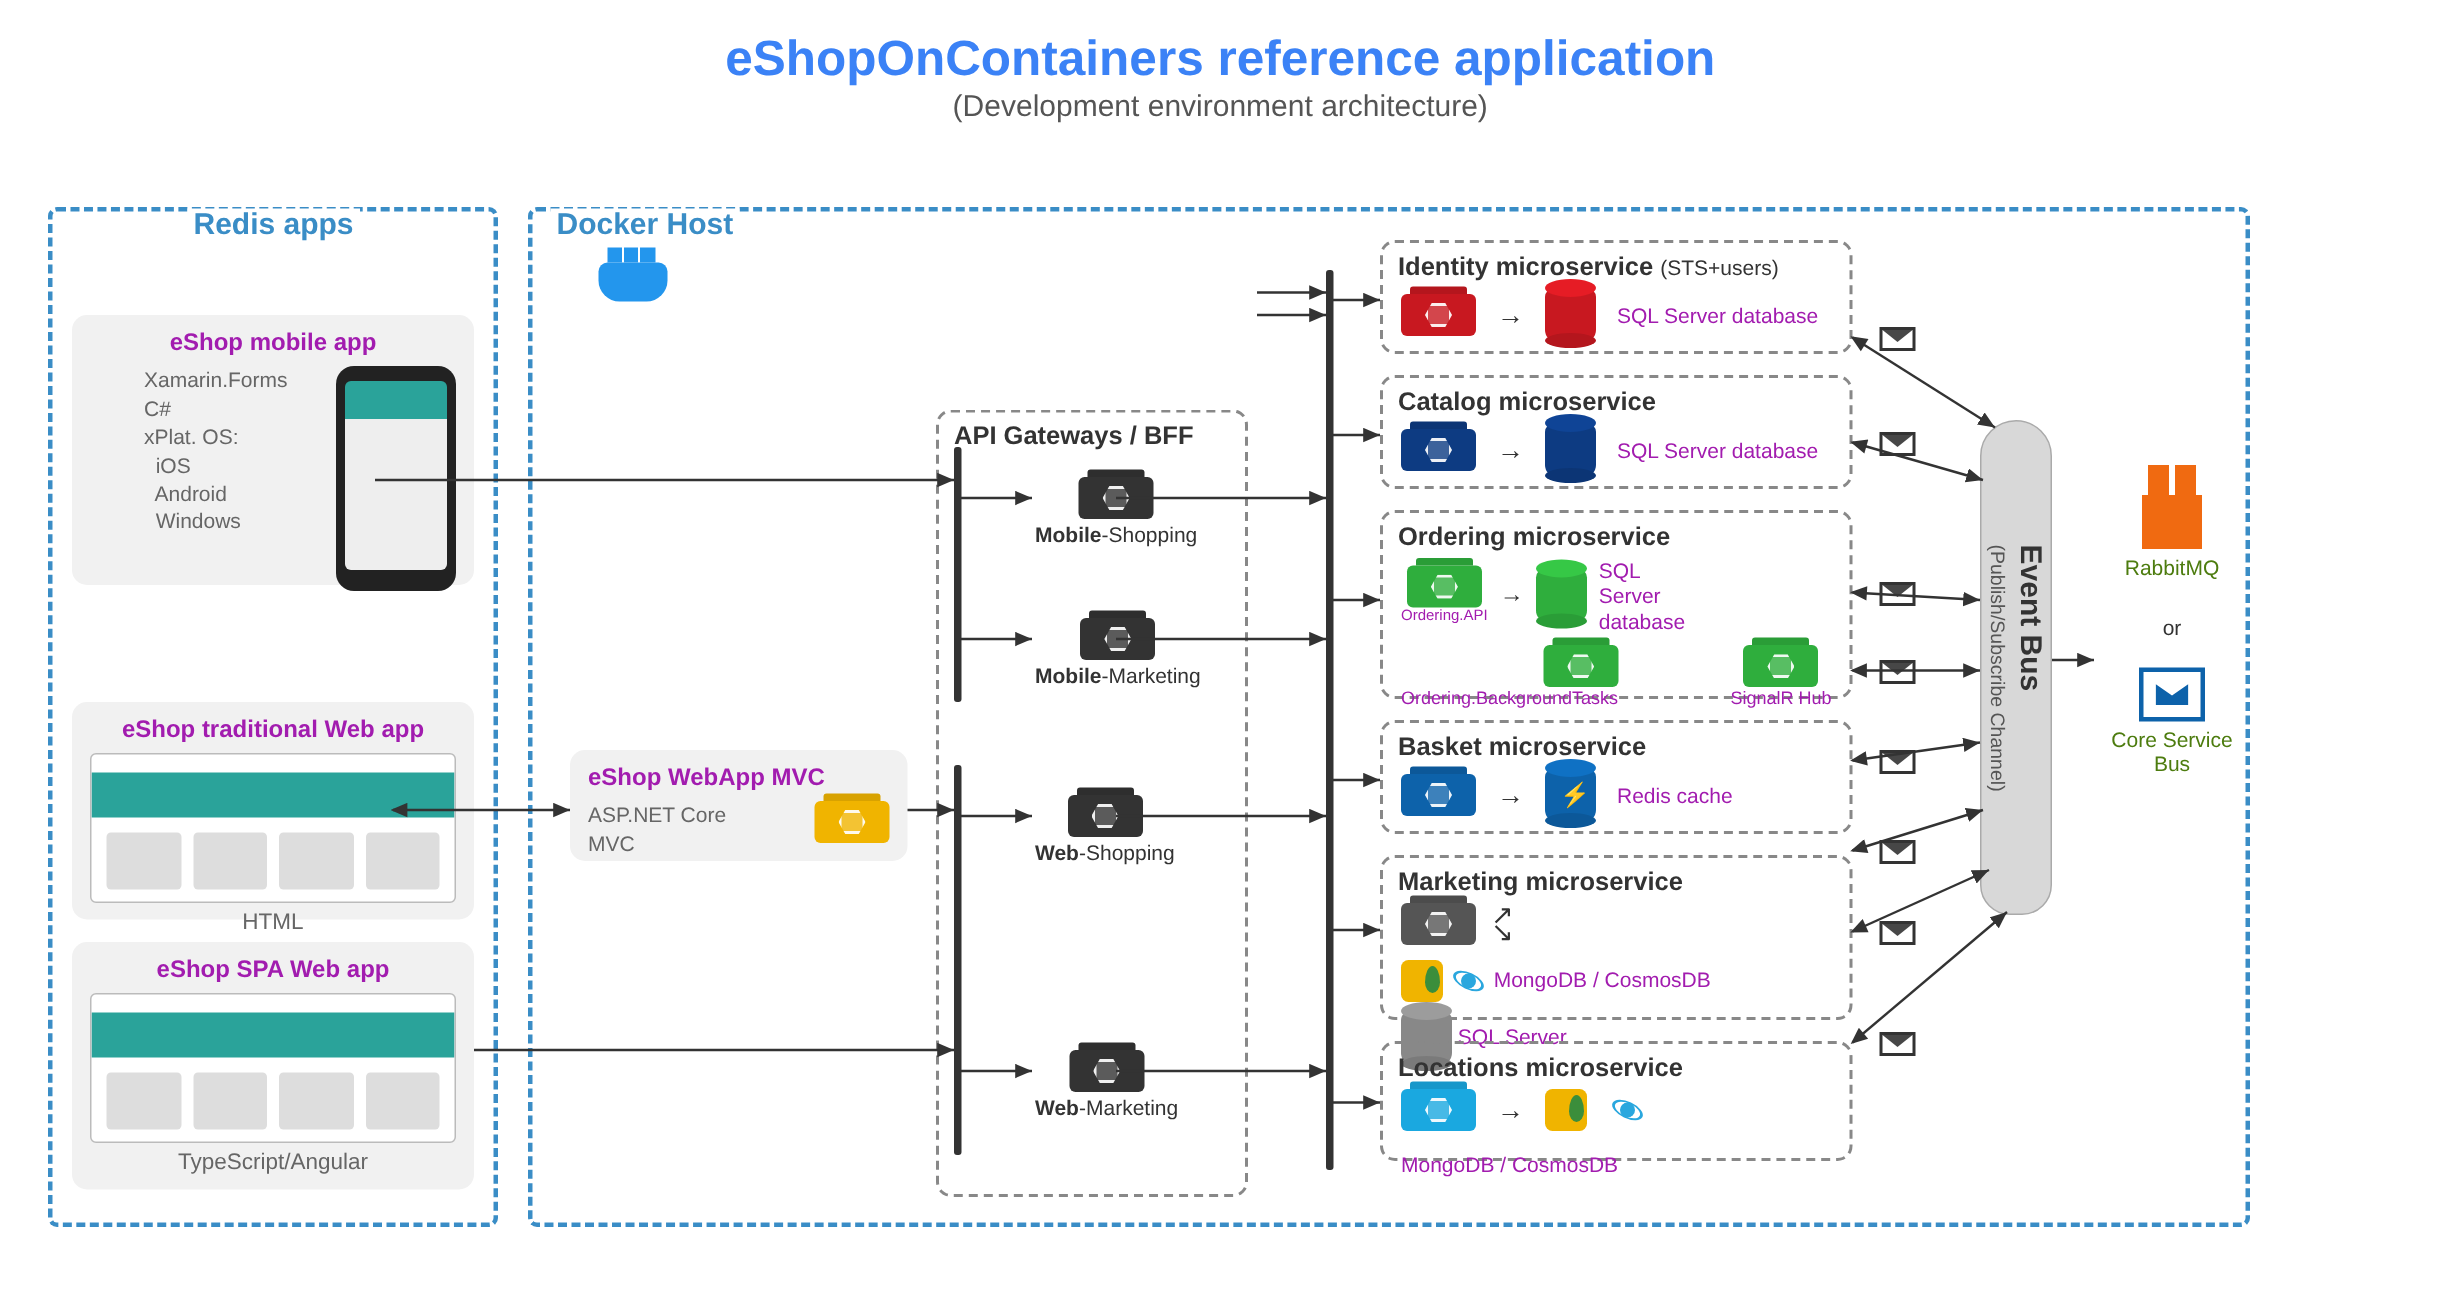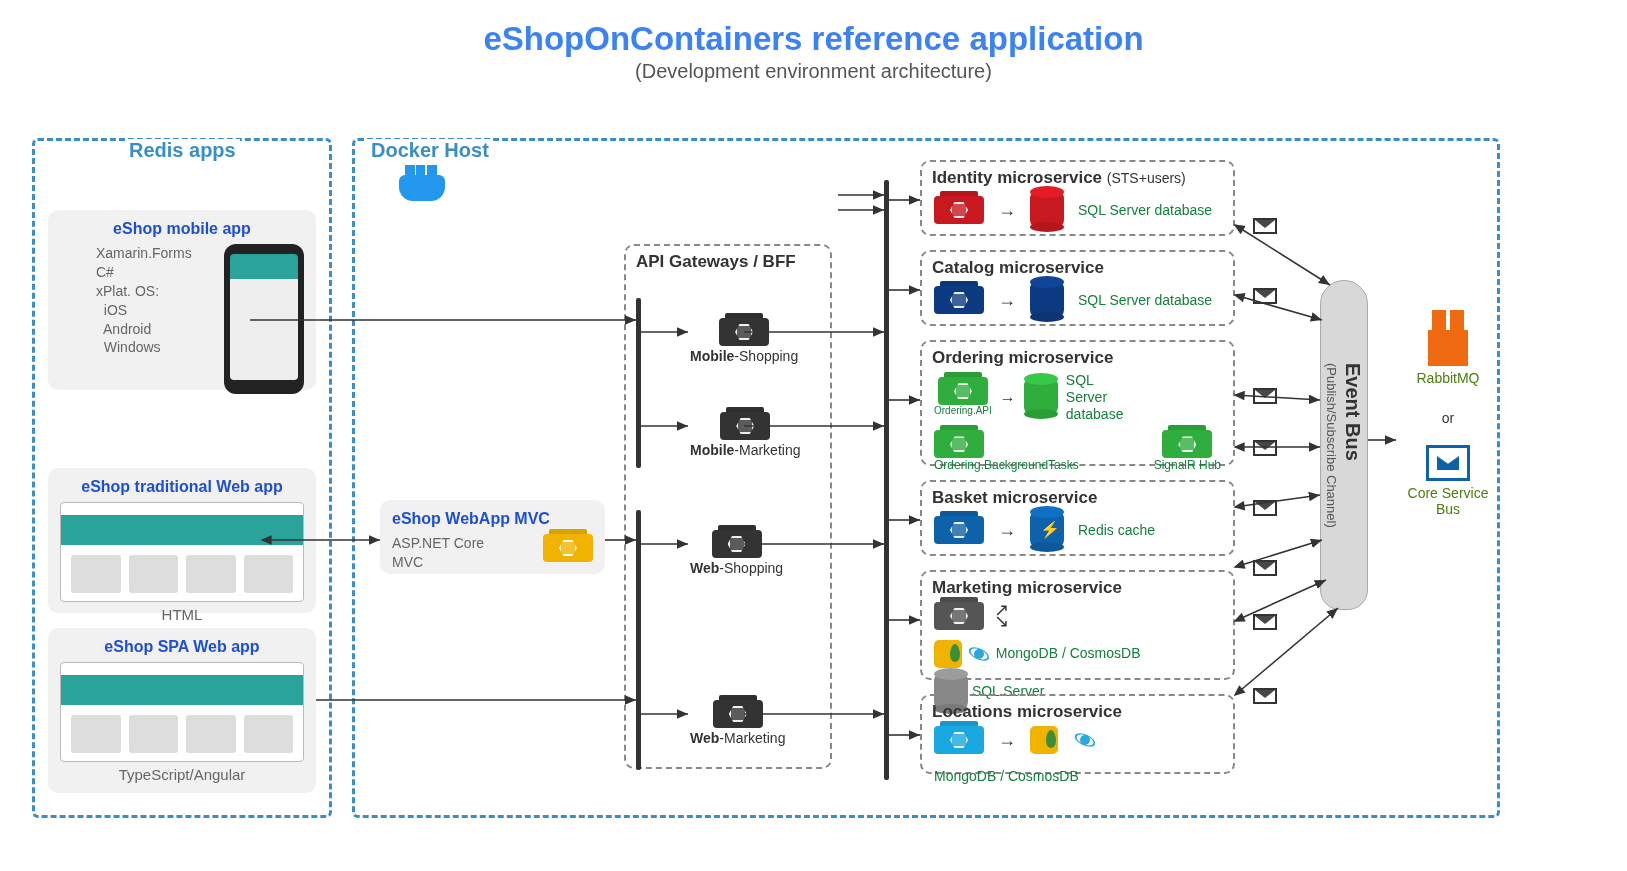--- a/index.html
+++ b/index.html
@@ -30,21 +30,21 @@
     background: #fff;
     padding: 0 4px;
   }
 
   .card {
     position: absolute;
     background: #f1f1f1;
     border-radius: 10px;
     padding: 10px 12px;
   }
-  .card-title { font-size: 16px; font-weight: 700; text-align: center; color: #1d4ed8; margin-bottom: 6px; }
+  .card-title { font-size: 16px; font-weight: 700; text-align: center; color: #a21caf; margin-bottom: 6px; }
   .card-sub { font-size: 14px; color: #666; line-height: 1.35; }
   .card-foot { text-align: center; color: #666; margin-top: 4px; font-size: 15px; }
 
   .phone {
     position: absolute;
     width: 80px; height: 150px;
     background: #222; border-radius: 12px;
     display: flex; align-items: center; justify-content: center;
   }
   .phone::after{
@@ -89,21 +89,21 @@
     display:inline-block; width:34px; height:36px; border-radius:6px 6px 8px 8px;
     position:relative; vertical-align:middle;
   }
   .db::before{content:"";position:absolute;top:-6px;left:0;right:0;height:12px;border-radius:50%;background:inherit;filter:brightness(1.15);}
   .db::after{content:"";position:absolute;bottom:-4px;left:0;right:0;height:10px;border-radius:50%;background:inherit;filter:brightness(0.9);}
 
   .gw-label { font-size:14px; text-align:center; margin-top:2px; }
   .gw-label b{font-weight:700;}
 
   .ms-row { display:flex; align-items:center; gap:14px; padding:4px 12px 8px 12px; flex-wrap:wrap;}
-  .ms-text { font-size:14px; color:#15803d; line-height:1.2; }
+  .ms-text { font-size:14px; color:#a21caf; line-height:1.2; }
 
   .envelope {
     position:absolute; width:24px; height:16px; border:2px solid #333; background:#fff;
   }
   .envelope::after{content:"";position:absolute;left:0;right:0;top:0;height:0;border-left:10px solid transparent;border-right:10px solid transparent;border-top:8px solid #333; opacity:.9;}
 
   .event-bus {
     position:absolute;
     width:48px;
     background:#d8d8d8;
@@ -198,21 +198,21 @@
 <div class="card" style="left:380px; top:500px; width:225px; height:74px;">
   <div class="card-title" style="text-align:left;">eShop WebApp MVC</div>
   <div style="display:flex;gap:24px;">
     <span class="card-sub">ASP.NET Core MVC</span>
     <span class="container-icon" style="background:#f0b400;">
         <span class="hex"></span>
       </span>
   </div>
 </div>
 
-<div class="dashed-box" style="left:624px; top:244px; width:208px; height:525px;">
+<div class="dashed-box" style="left:624px; top:273px; width:208px; height:525px;">
   <div class="dashed-title">API Gateways / BFF</div>
 </div>
 
 <div class="vbar" style="left:636px; top:298px; height:170px;"></div>
 <div class="vbar" style="left:636px; top:510px; height:260px;"></div>
 
 <div style="position:absolute;left:690px;top:318px;text-align:center;">
   <div class="container-icon" style="background:#333;"><span class="hex"></span></div>
   <div class="gw-label"><b>Mobile</b><span>-Shopping</span></div>
 </div>
@@ -260,21 +260,21 @@
   <div class="ms-row" style="gap:8px;">
     <div style="text-align:center;">
       <span class="container-icon" style="background:#2fae3d;"><span class="hex"></span></span>
       <div class="ms-text" style="font-size:10px;">Ordering.API</div>
     </div>
     <span style="font-size:16px;">→</span>
     <span class="db" style="background:#2fae3d;"></span>
     <span class="ms-text" style="width:70px;">SQL Server database</span>
   </div>
   <div class="ms-row" style="gap:8px;padding-top:0;">
-    <div style="text-align:left;">
+    <div style="text-align:right;">
       <span class="container-icon" style="background:#2fae3d;"><span class="hex"></span></span>
       <div class="ms-text" style="font-size:12px;">Ordering.BackgroundTasks</div>
     </div>
     <div style="text-align:center;margin-left:auto;">
       <span class="container-icon" style="background:#2fae3d;"><span class="hex"></span></span>
       <div class="ms-text" style="font-size:12px;">SignalR Hub</div>
     </div>
   </div>
 </div>
 

